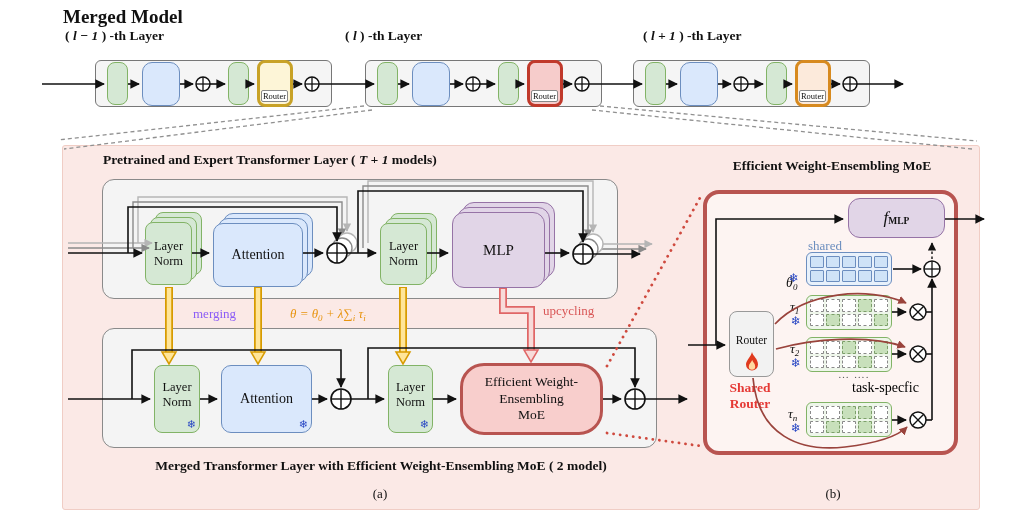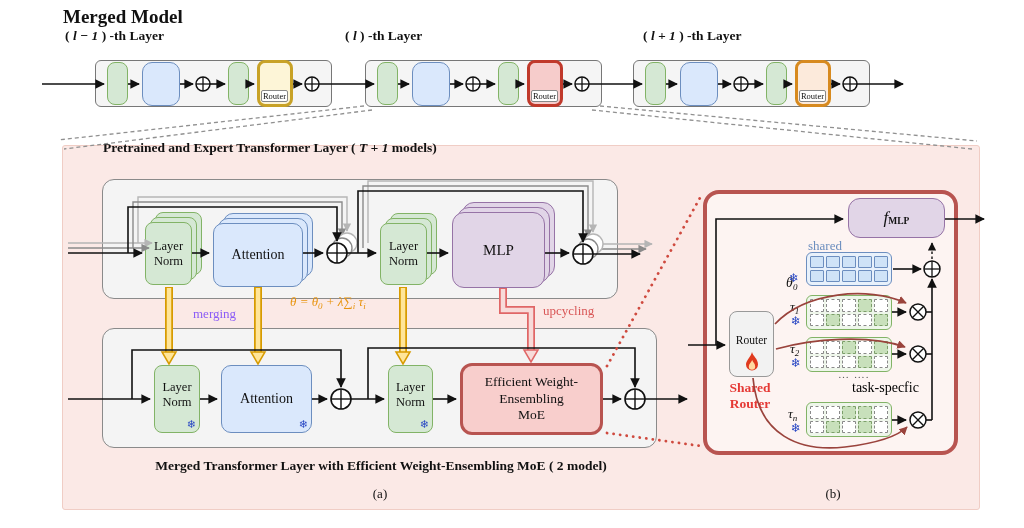--- a/index.html
+++ b/index.html
@@ -10,21 +10,21 @@
   
   .pink{background:#fbe9e6;border:1px solid #f0cdc5;border-radius:3px;}
   .graybox{background:#f4f4f4;border:1.5px solid #8a8a8a;border-radius:12px;}
   .layerbox{background:#f5f5f5;border:1.5px solid #777;border-radius:6px;}
   .redpanel{background:#fdf4f2;border:4px solid #b85450;border-radius:16px;}
   
   .blk{display:flex;align-items:center;justify-content:center;text-align:center;}
   .green{background:#d5e8d4;border:1.5px solid #82b366;border-radius:8px;}
   .blue{background:#dae8fc;border:1.5px solid #6c8ebf;border-radius:10px;}
   .purple{background:#e1d5e7;border:1.5px solid #9673a6;border-radius:12px;}
-  .redbox{background:#f8cecc;border:3px solid #b85450;border-radius:12px;}
+  .redbox{background:#f8cecc;border:3px solid #b85450;border-radius:24px;}
   .routerbig{border-radius:8px;}
   .routertag{background:#fff;border:1px solid #888;border-radius:2px;font-size:8.5px;
              line-height:11px;text-align:center;}
   .grayleaf{background:#f2f2f2;border:1.5px solid #999;border-radius:8px;}
   
   .b{font-weight:bold;}
   .math{font-style:italic;}
   .lbl{white-space:pre-line;}
   .sub{font-size:9px;position:relative;top:3px;}
   .snow{font-family:"DejaVu Sans",sans-serif;color:#2746c4;font-size:11px;line-height:11px;}
@@ -392,33 +392,34 @@
   <div class="abs b" style="left:65px;top:28px;font-size:13.5px;">
     <span>( </span><span class="math">l − 1</span><span> ) -th Layer</span>
   </div>
   <div class="abs b" style="left:345px;top:28px;font-size:13.5px;">
     <span>( </span><span class="math">l</span><span> ) -th Layer</span>
   </div>
   <div class="abs b" style="left:643px;top:28px;font-size:13.5px;">
     <span>( </span><span class="math">l + 1</span><span> ) -th Layer</span>
   </div>
 
-  <div class="abs b" style="left:103px;top:140px;font-size:13.5px;">
+  <div class="abs b" style="left:103px;top:152px;font-size:13.5px;">
     <span>Pretrained and Expert Transformer Layer ( </span><span class="math">T + 1</span><span> models)</span>
   </div>
 
   <div class="abs" style="left:193px;top:306px;font-size:13px;color:#8b5cf6;">merging</div>
-  <div class="abs math" style="left:290px;top:294px;font-size:13px;color:#e8940f;">
+  <div class="abs math" style="left:290px;top:306px;font-size:13px;color:#e8940f;">
     <span>θ = θ</span><span class="sub">0</span><span> + λ∑</span><span class="sub">i</span><span> τ</span><span class="sub">i</span>
   </div>
   <div class="abs" style="left:543px;top:303px;font-size:13px;color:#d95757;">upcycling</div>
 
   <div class="abs b ctr" style="left:102px;top:458px;width:558px;font-size:13.5px;">Merged Transformer Layer with Efficient Weight-Ensembling MoE ( 2 model)</div>
   <div class="abs ctr" style="left:365px;top:486px;width:30px;font-size:13px;">(a)</div>
 
+  <div class="abs b ctr" style="left:703px;top:158px;width:258px;font-size:13.5px;">Efficient Weight-Ensembling MoE</div>
 
   <div class="abs" style="left:808px;top:238px;font-size:13px;color:#6c8ebf;">shared</div>
   <div class="abs math" style="left:786px;top:256px;font-size:14px;margin-top:19px;">
     <span>θ</span><span class="sub">0</span>
   </div>
   <div class="abs snow" style="left:789px;top:273px;font-size:12px;">❄</div>
 
   <div class="abs math" style="left:790px;top:299px;font-size:13.5px;">
     <span>τ</span><span class="sub">1</span>
   </div>

